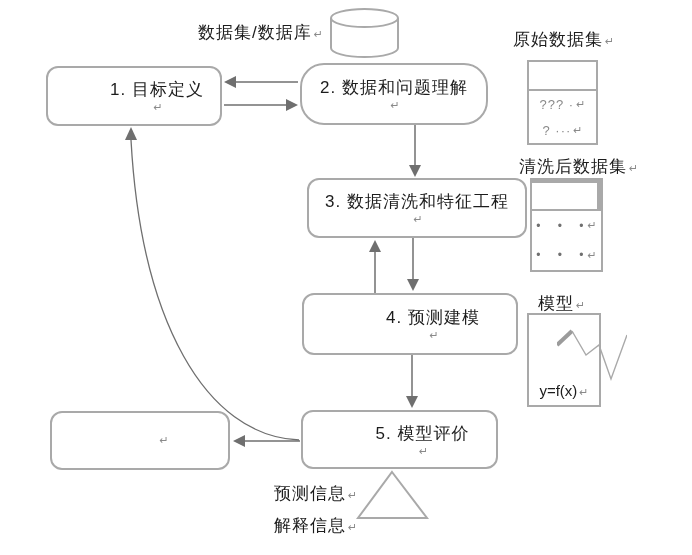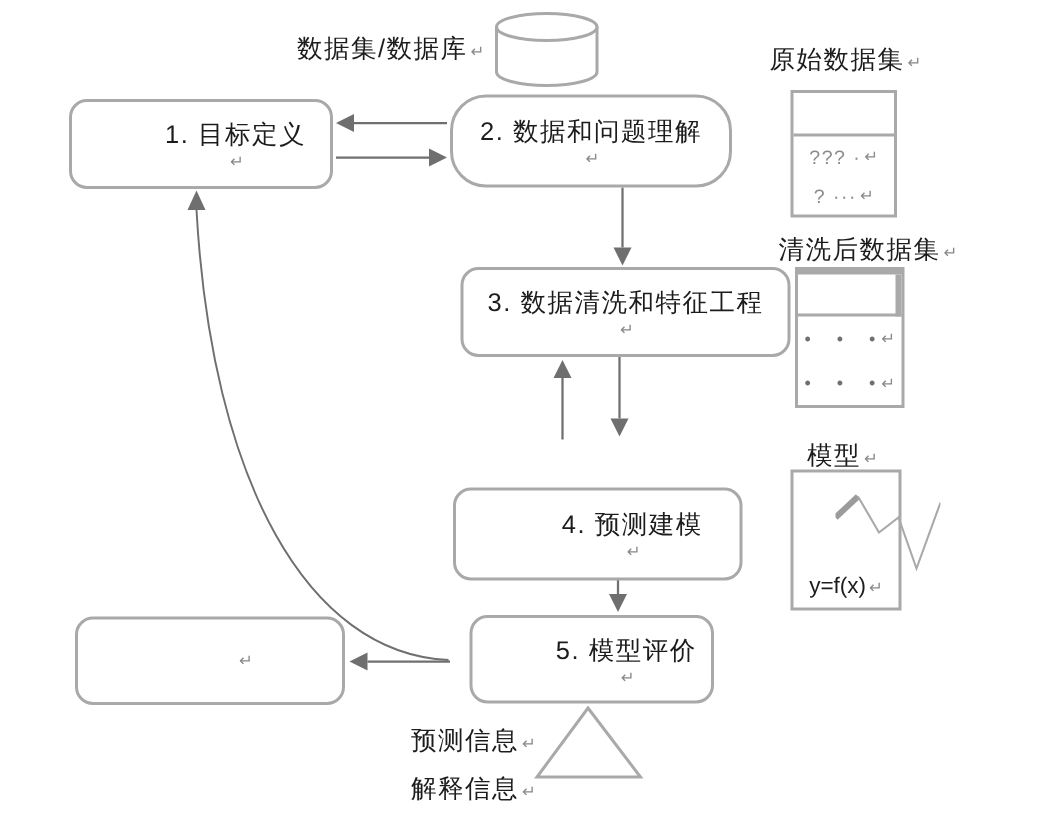--- a/index.html
+++ b/index.html
@@ -114,25 +114,25 @@
       <span class="pmark">↵</span>
   </div>
   <div class="fbox" style="left:300px;top:63px;width:188px;height:62px;border-radius:24px;">
     <span>2. 数据和问题理解</span>
       <span class="pmark">↵</span>
   </div>
   <div class="fbox" style="left:285px;top:178px;width:220px;height:60px;margin-left:22px;">
     <span>3. 数据清洗和特征工程</span>
       <span class="pmark">↵</span>
   </div>
-  <div class="fbox shift" style="left:302px;top:293px;width:193px;height:62px;margin-top:32px;">
+  <div class="fbox shift" style="left:302px;top:293px;width:216px;height:62px;">
     <span>4. 预测建模</span>
       <span class="pmark">↵</span>
   </div>
-  <div class="fbox shift" style="left:301px;top:410px;width:163px;height:59px;margin-left:12px;">
+  <div class="fbox shift" style="left:301px;top:410px;width:197px;height:59px;">
     <span>5. 模型评价</span>
       <span class="pmark">↵</span>
   </div>
   <div class="fbox shift" style="left:50px;top:411px;width:180px;height:59px;">
       <span class="pmark">↵</span>
   </div>
 
   <div class="lbl" style="left:513px;top:28px;">
     <span>原始数据集</span><span class="pmark">↵</span>
   </div>

